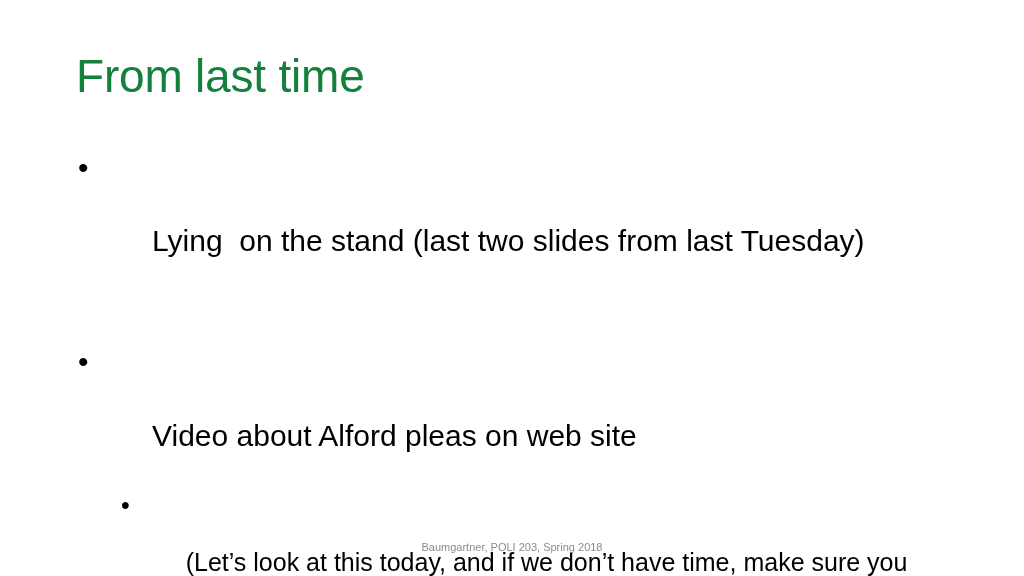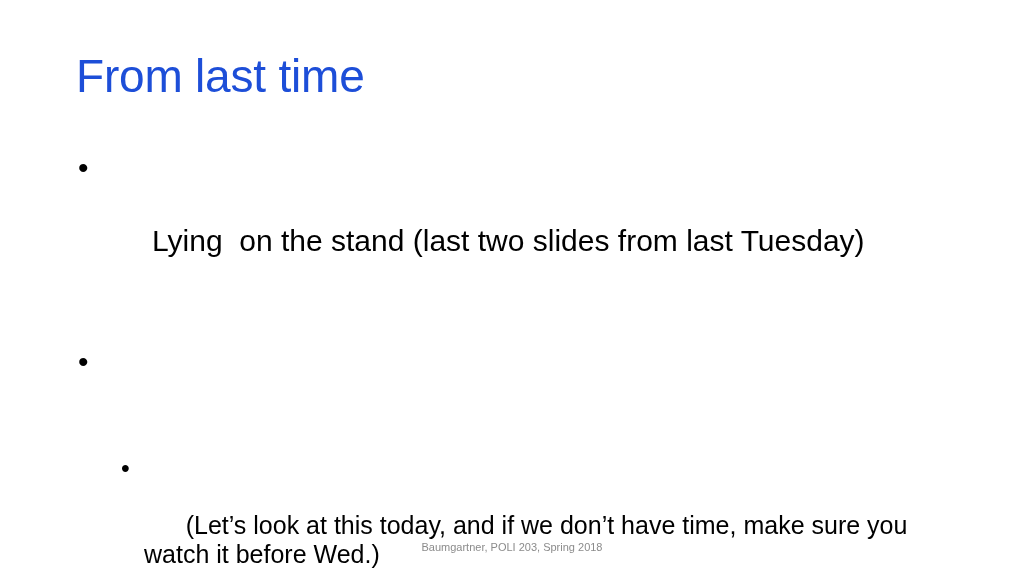--- a/index.html
+++ b/index.html
@@ -25,21 +25,21 @@
   
   .slide-title {
     position: absolute;
     left: 76px;
     top: 51px;
     width: 880px;
     font-size: 46px;
     font-weight: 300;
     line-height: 1.12;
     letter-spacing: -0.2px;
-    color: #1d4ed8;
+    color: #15803d;
     white-space: pre;
   }
 
   
   .slide-body {
     position: absolute;
     left: 76px;
     top: 150px;
     width: 880px;
   }
@@ -108,20 +108,21 @@
 
     <div class="bullet-l1">
       <span class="marker">•</span>
       <span class="bullet-text">Lying  on the stand (last two slides from last Tuesday)</span>
     </div>
 
     <div class="spacer-line"></div>
 
     <div class="bullet-l1">
       <span class="marker">•</span>
+      <span class="bullet-text">Video about Alford pleas on web site</span>
     </div>
 
     <div class="bullet-l2">
       <span class="marker">•</span>
       <span class="bullet-text">(Let’s look at this today, and if we don’t have time, make sure you watch it before Wed.)</span>
     </div>
 
   </div>
 
   <div class="slide-footer">Baumgartner, POLI 203, Spring 2018</div>

